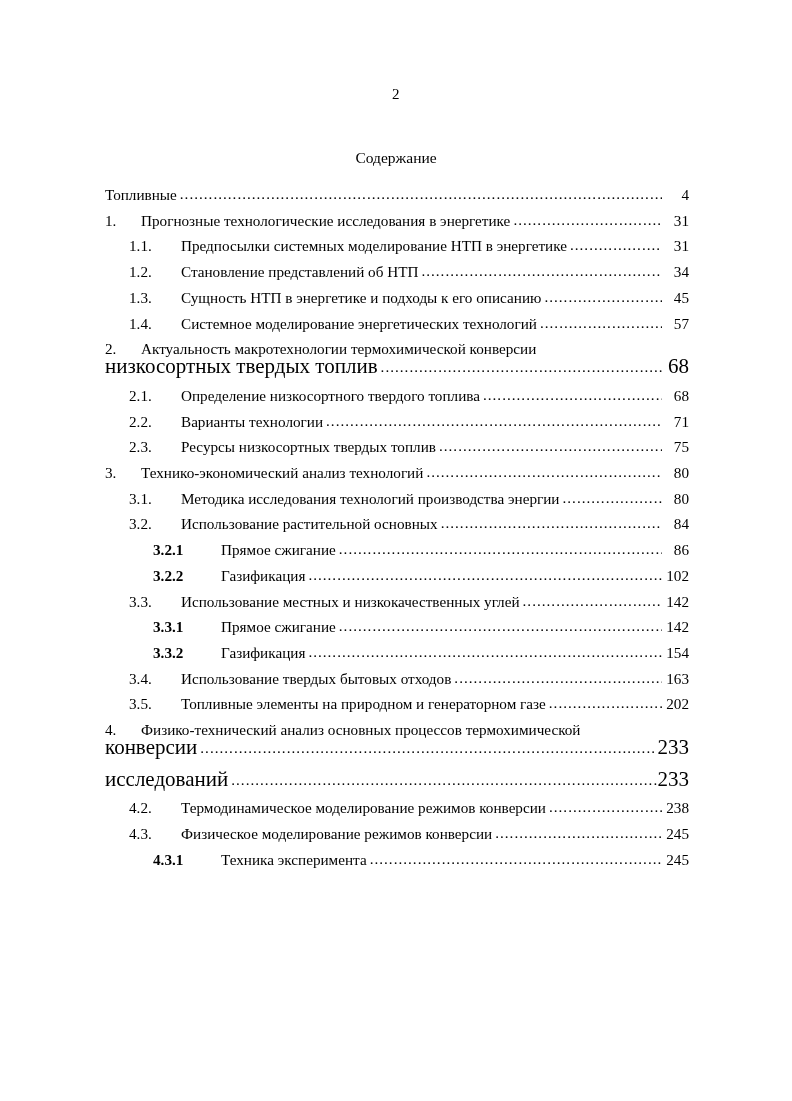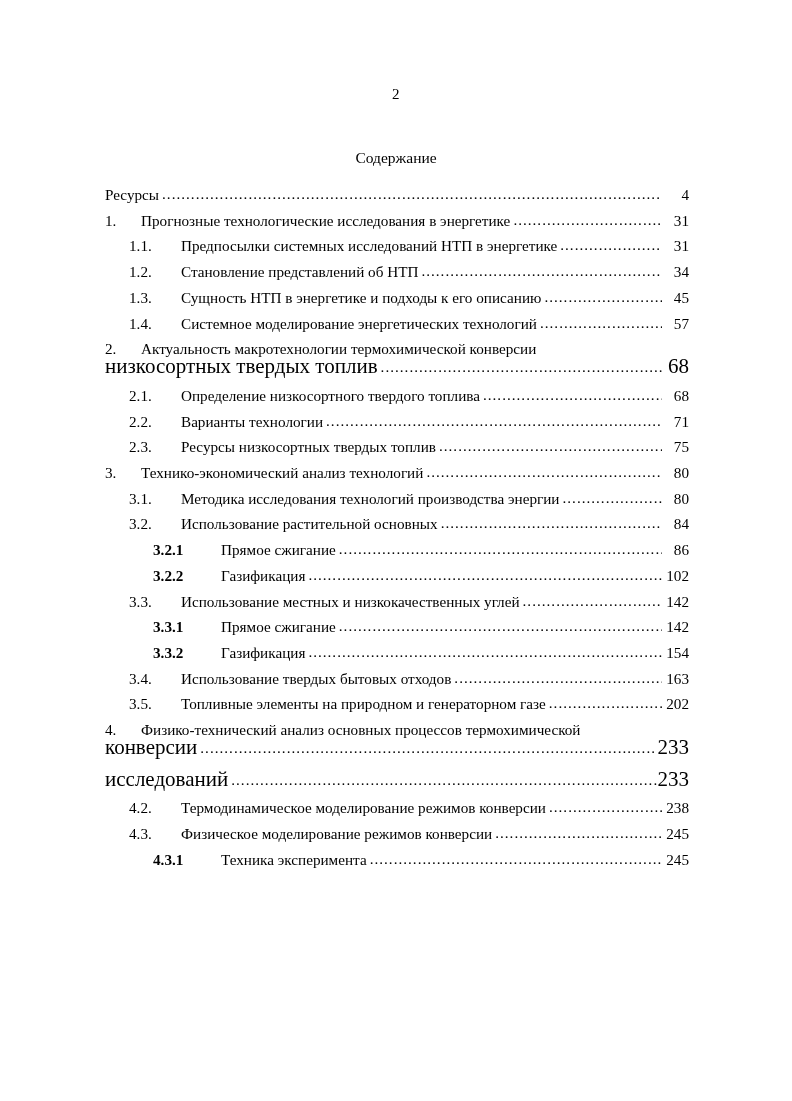--- a/index.html
+++ b/index.html
@@ -98,33 +98,33 @@
 </style>
 </head>
 <body>
 
 <div class="page">
   <div class="page-number">2</div>
   <div class="doc-title">Содержание</div>
   <div class="toc" id="toc-container">
       <div class="toc-row lvl0">
         <span class="num"></span>
-        <span class="txt">Ресурсы</span>
+        <span class="txt">Топливные</span>
         <span class="dots"></span>
         <span class="pg">4</span>
       </div>
       <div class="toc-row lvl1">
         <span class="num">1.</span>
         <span class="txt">Прогнозные технологические исследования в энергетике</span>
         <span class="dots"></span>
         <span class="pg">31</span>
       </div>
       <div class="toc-row lvl2">
         <span class="num">1.1.</span>
-        <span class="txt">Предпосылки системных исследований НТП в энергетике</span>
+        <span class="txt">Предпосылки системных моделирование НТП в энергетике</span>
         <span class="dots"></span>
         <span class="pg">31</span>
       </div>
       <div class="toc-row lvl2">
         <span class="num">1.2.</span>
         <span class="txt">Становление представлений об НТП</span>
         <span class="dots"></span>
         <span class="pg">34</span>
       </div>
       <div class="toc-row lvl2">

